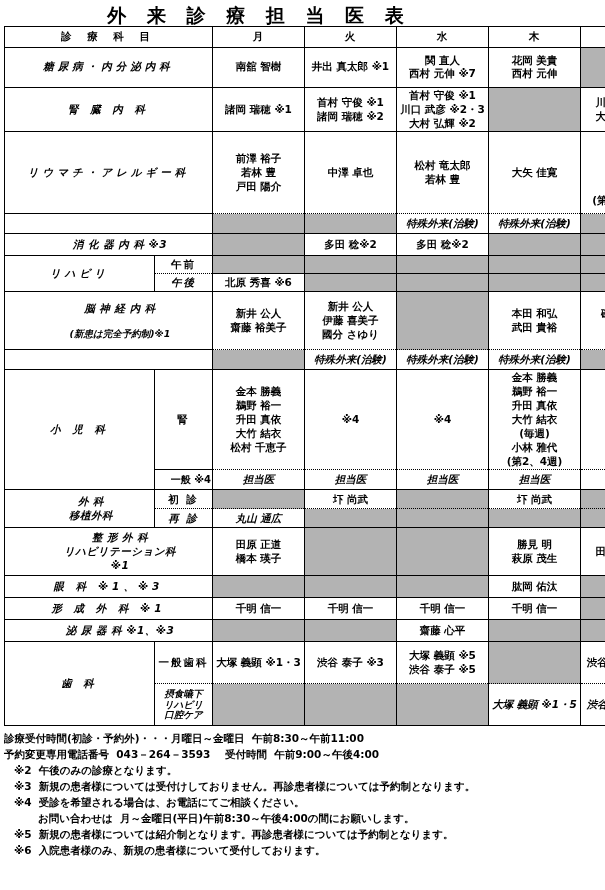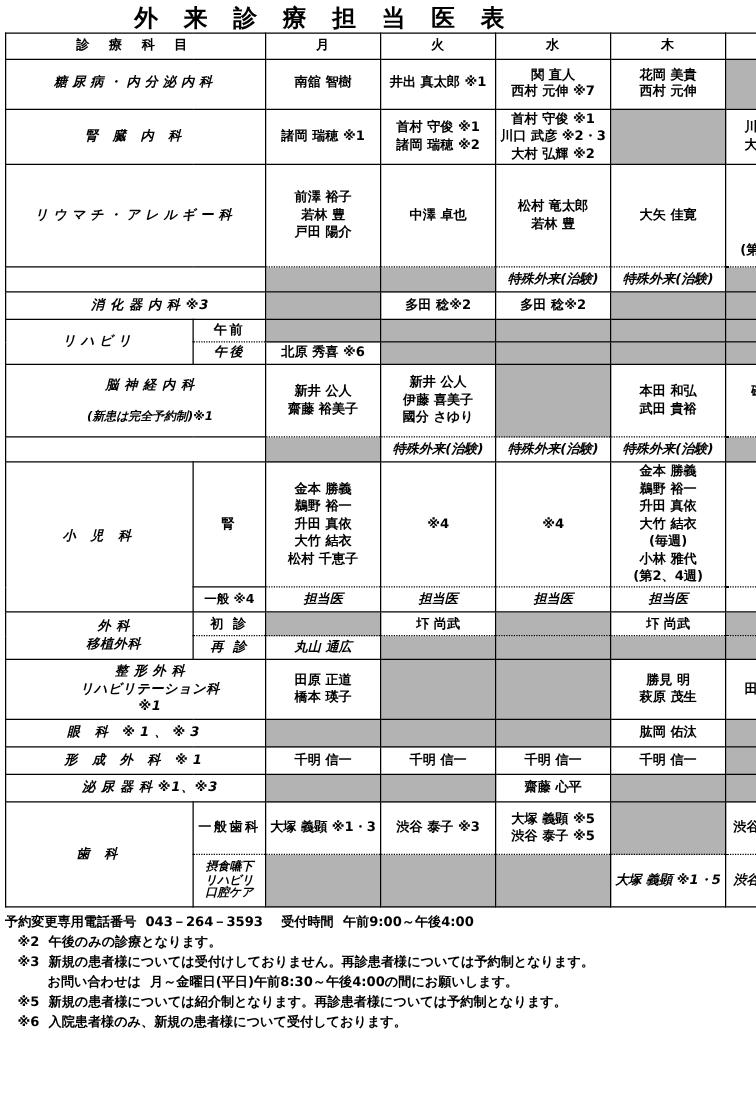--- a/index.html
+++ b/index.html
@@ -267,21 +267,21 @@
             <div>鵜野 裕一</div>
             <div>升田 真依</div>
             <div>大竹 結衣</div>
             <div>(毎週)</div>
             <div>小林 雅代</div>
             <div>(第2、4週)</div>
           </td>
           <td class="doc dash-bottom">※4</td>
         </tr>
         <tr style="height: 20px;">
-          <td class="subcol" style="letter-spacing: 0px; font-size: 10px;">一般 ※4</td>
+          <td class="subcol" style="letter-spacing: 0px; font-size: 10px; text-align: right;">一般 ※4</td>
           <td class="doc dash-top">担当医</td>
           <td class="doc dash-top">担当医</td>
           <td class="doc dash-top">担当医</td>
           <td class="doc dash-top">担当医</td>
           <td class="doc dash-top">担当医</td>
         </tr>
         <tr style="height: 19px;">
           <td class="dept tight" rowspan="2">
             <span class="l2">外 科</span>
             <span class="l2">移植外科</span>
@@ -364,21 +364,23 @@
           <td class="gray dash-top"></td>
           <td class="gray dash-top"></td>
           <td class="gray dash-top"></td>
           <td class="doc dash-top">大塚 義顕 ※1・5</td>
           <td class="doc dash-top">渋谷 泰子 ※2・3</td>
         </tr>
       </tbody>
   </table>
 
   <div class="notes">
+    <div class="n-line">診療受付時間(初診・予約外)・・・月曜日～金曜日  午前8:30～午前11:00</div>
     <div class="n-line">予約変更専用電話番号  043－264－3593    受付時間  午前9:00～午後4:00</div>
     <div class="n-line indent1">※2  午後のみの診療となります。</div>
     <div class="n-line indent1">※3  新規の患者様については受付けしておりません。再診患者様については予約制となります。</div>
+    <div class="n-line indent1">※4  受診を希望される場合は、お電話にてご相談ください。</div>
     <div class="n-line indent2">お問い合わせは  月～金曜日(平日)午前8:30～午後4:00の間にお願いします。</div>
     <div class="n-line indent1">※5  新規の患者様については紹介制となります。再診患者様については予約制となります。</div>
     <div class="n-line indent1">※6  入院患者様のみ、新規の患者様について受付しております。</div>
   </div>
 
 </div>
 
 </body></html>

